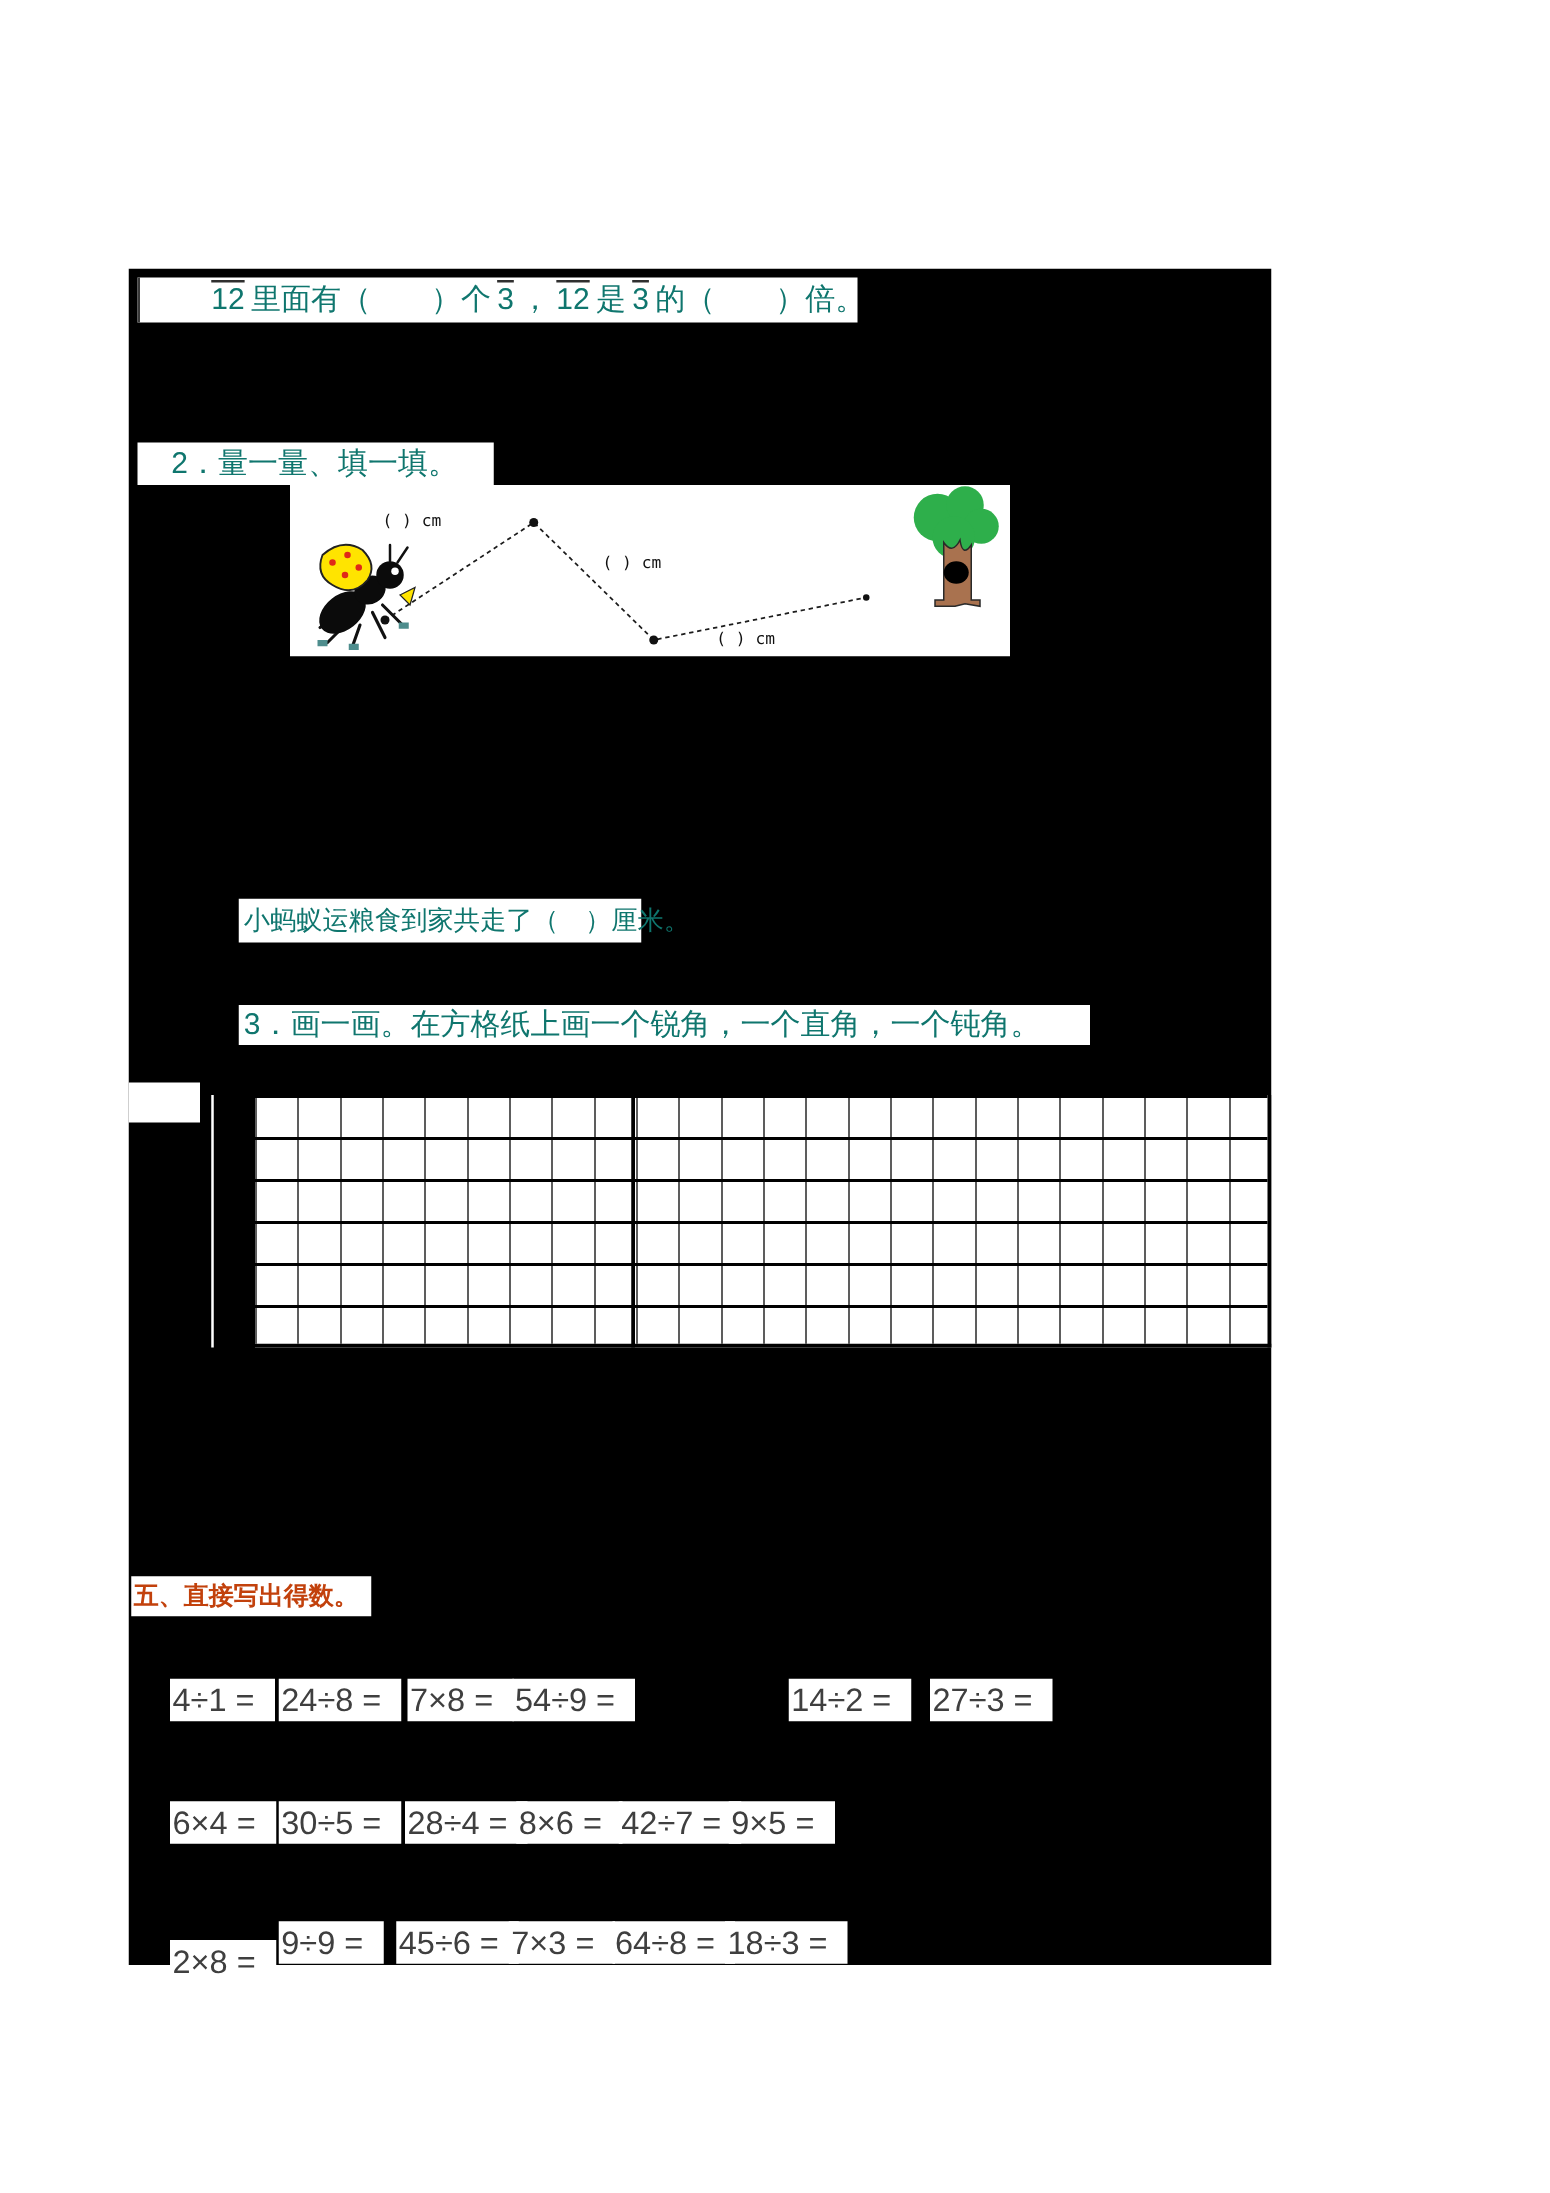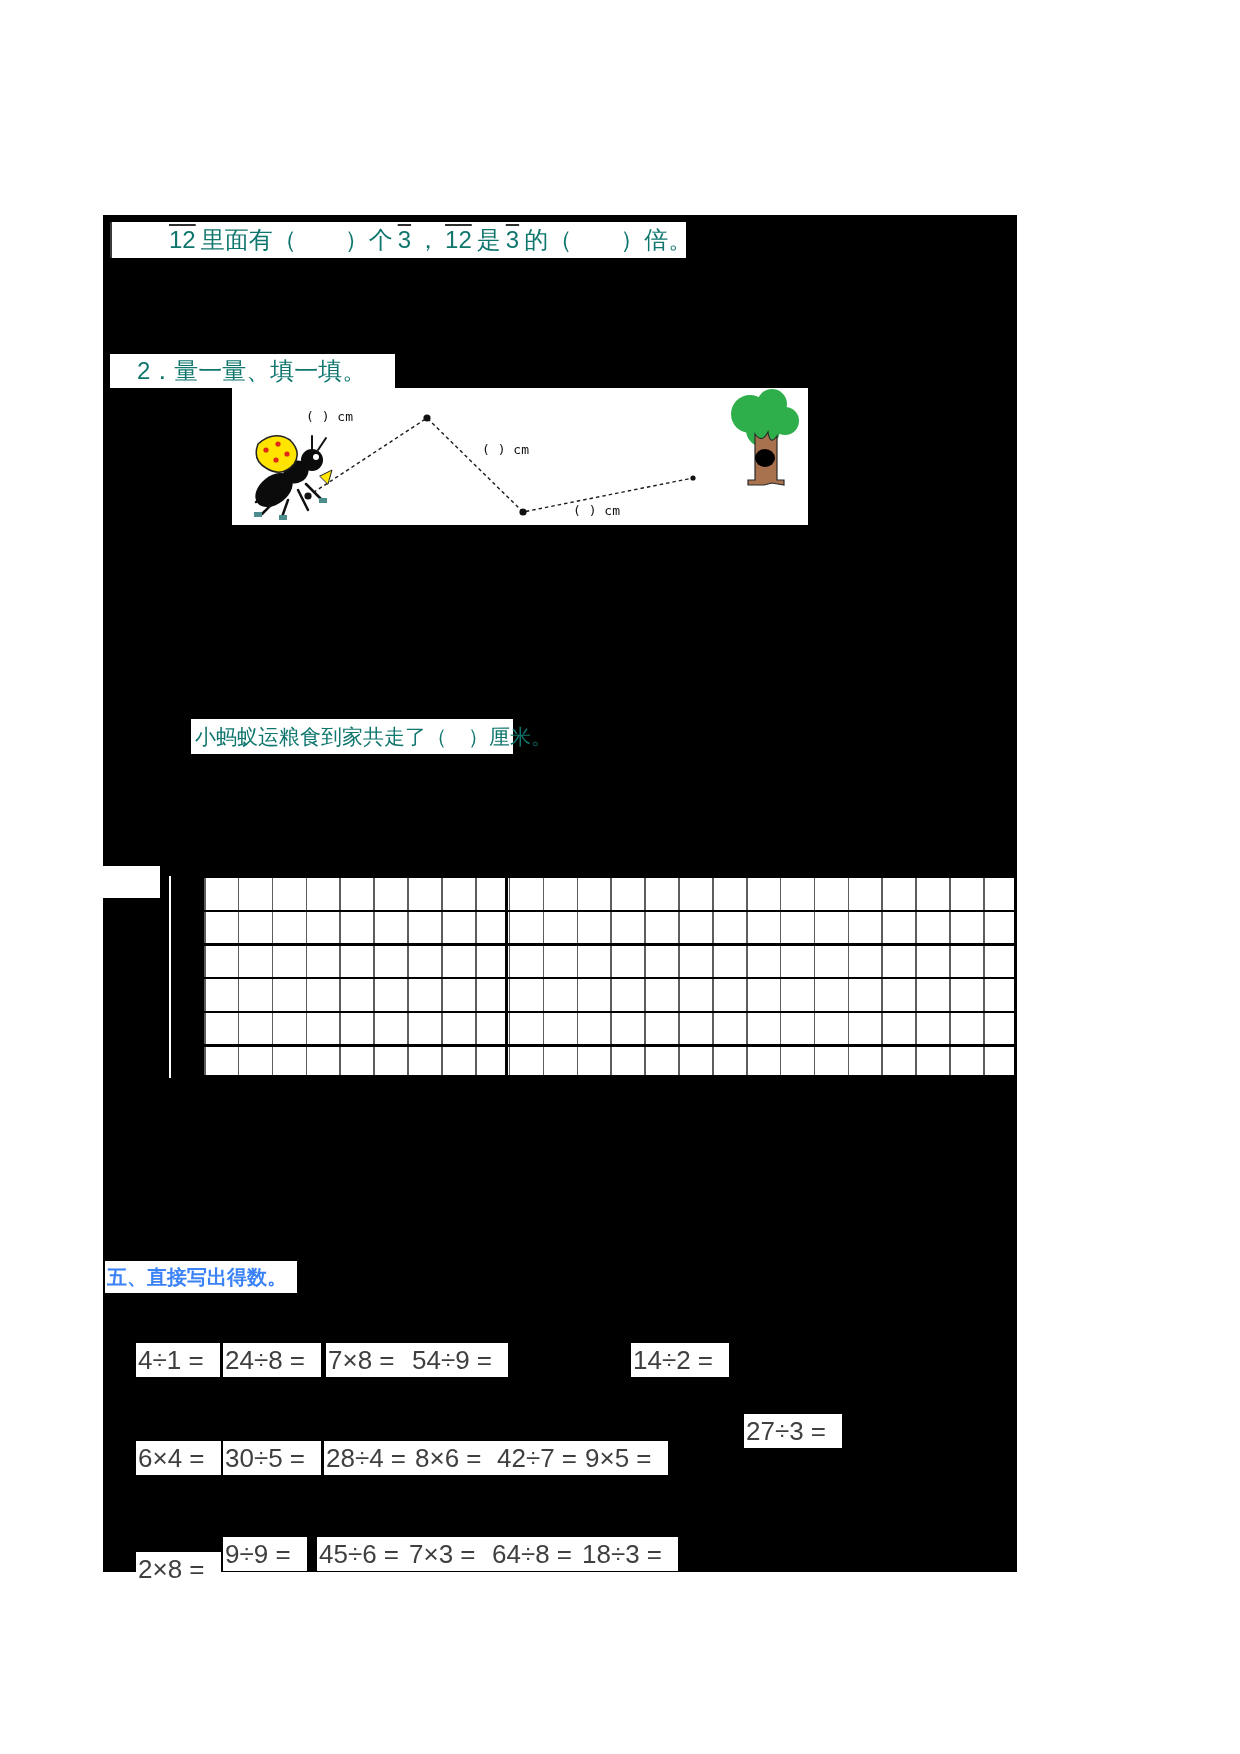--- a/index.html
+++ b/index.html
@@ -18,21 +18,21 @@
   #leftblock{position:absolute;left:103px;top:866px;width:57px;height:32px;background:#fff;}
   #gridline-left{position:absolute;left:169px;top:876px;width:2px;height:202px;background:#fff;}
   #grid{
     position:absolute;left:204px;top:876px;width:813px;height:202px;background:#fff;
     background-image:
       repeating-linear-gradient(to bottom,#000 0 2.4px,transparent 2.4px 33.67px),
       repeating-linear-gradient(to right,#5d5d5d 0 1.6px,transparent 1.6px 33.87px);
     border-right:3px solid #000;border-bottom:3px solid #000;box-sizing:border-box;
   }
   #grid-heavy{position:absolute;left:505px;top:876px;width:3px;height:202px;background:#000;}
-  #sec5-title{left:105px;top:1261px;height:32px;font-size:20px;line-height:32px;font-weight:bold;color:#3b82f6;padding:0 10px 0 2px;}
+  #sec5-title{left:105px;top:1261px;height:32px;font-size:20px;line-height:32px;font-weight:bold;color:#c2410c;padding:0 10px 0 2px;}
   .eq{position:absolute;background:#fff;height:34px;line-height:34px;font-size:26px;color:#3f3f3f;padding:0 16px 0 2px;white-space:nowrap;}
   svg text{font-family:"DejaVu Sans Mono","Liberation Mono",monospace;}
 </style>
 </head>
 <body>
 
 <div id="page">
 
   <div id="blackbg"></div>
 
@@ -83,34 +83,35 @@
       </g>
 
       <text x="74" y="33" font-size="13" fill="#111">(      ) cm</text>
       <text x="250" y="66" font-size="13" fill="#111">(      ) cm</text>
       <text x="341" y="127" font-size="13" fill="#111">(      ) cm</text>
     </svg>
   </div>
 
   <div class="strip" id="q2-answer">小蚂蚁运粮食到家共走了（　）厘米。</div>
 
+  <div class="strip" id="q3-title">3．画一画。在方格纸上画一个锐角，一个直角，一个钝角。</div>
 
   <div id="leftblock"></div>
   <div id="gridline-left"></div>
   <div id="grid"></div>
   <div id="grid-heavy"></div>
 
   <div class="strip" id="sec5-title">五、直接写出得数。</div>
 
   <span class="eq" style="left:136px;top:1343px;text-align:right;">4÷1 =</span>
   <span class="eq" style="left:223px;top:1343px;">24÷8 =</span>
   <span class="eq" style="left:326px;top:1343px;">7×8 =</span>
   <span class="eq" style="left:410px;top:1343px;">54÷9 =</span>
   <span class="eq" style="left:631px;top:1343px;">14÷2 =</span>
-  <span class="eq" style="left:744px;top:1414px;">27÷3 =</span>
+  <span class="eq" style="left:744px;top:1343px;">27÷3 =</span>
 
   <span class="eq" style="left:136px;top:1441px;">6×4 =</span>
   <span class="eq" style="left:223px;top:1441px;">30÷5 =</span>
   <span class="eq" style="left:324px;top:1441px;">28÷4 =</span>
   <span class="eq" style="left:413px;top:1441px;">8×6 =</span>
   <span class="eq" style="left:495px;top:1441px;">42÷7 =</span>
   <span class="eq" style="left:583px;top:1441px;">9×5 =</span>
 
   <span class="eq" style="left:136px;top:1537px;margin-top:15px;">2×8 =</span>
   <span class="eq" style="left:223px;top:1537px;">9÷9 =</span>

